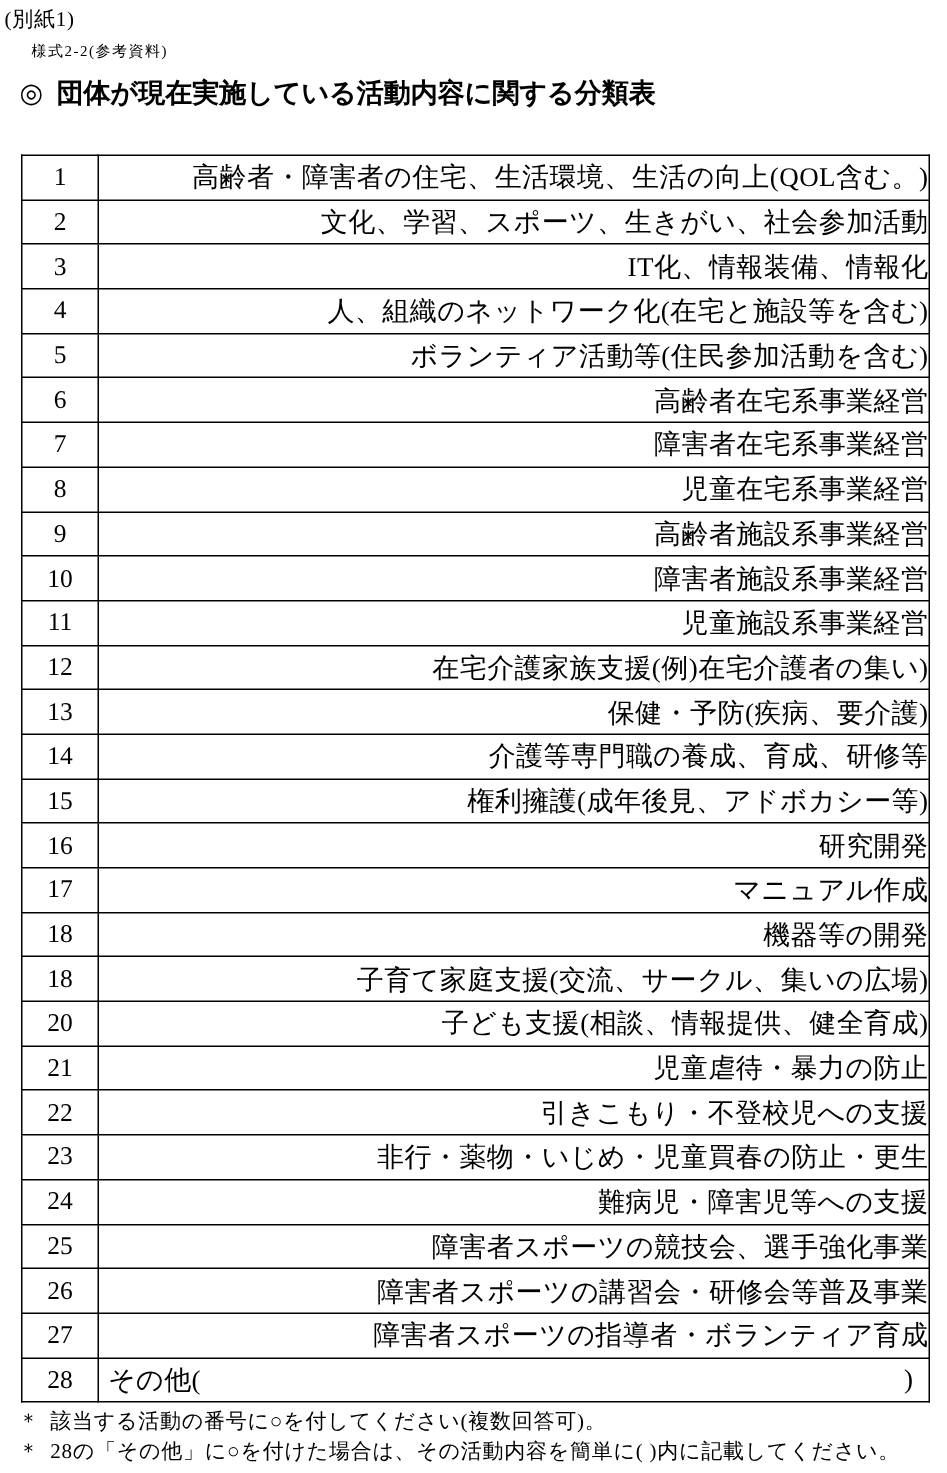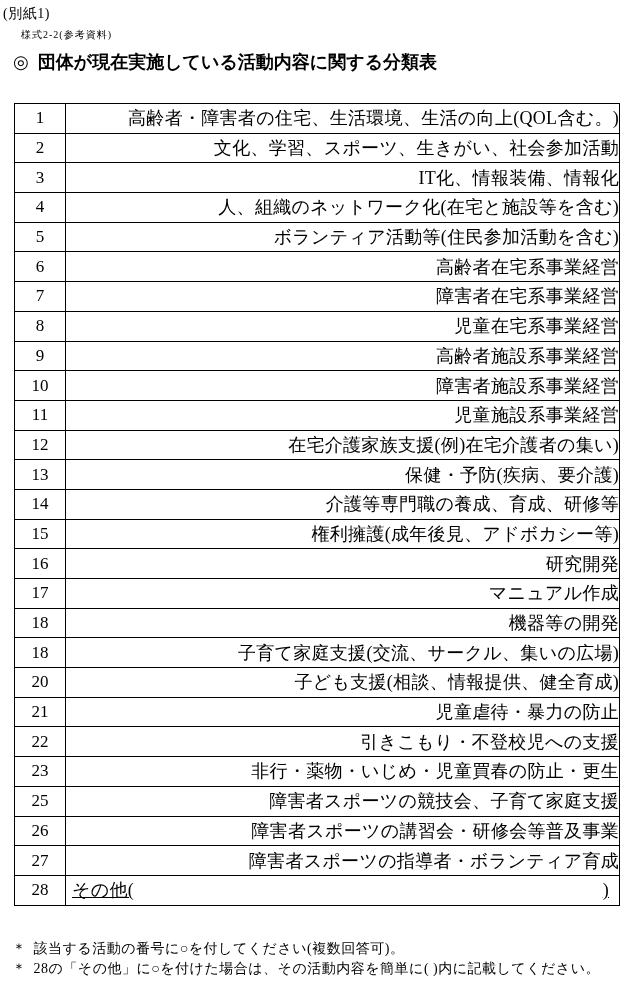--- a/index.html
+++ b/index.html
@@ -37,21 +37,21 @@
     font-size:18px;
     overflow:hidden; white-space:nowrap;
     vertical-align:middle;
   }
   .classification td.num {
     width:51px; text-align:center; font-size:17px;
   }
   .classification td.act {
     padding-left:6px; letter-spacing:0.3px;text-align:right;
   }
-  .act-flex { display:flex; align-items:center; width:100%;text-decoration:underline; }
+  .act-flex { display:flex; align-items:center; width:100%; }
   .act-flex .spacer { flex:1 1 auto; }
   .act-flex .close { padding-right:10px; }
 
   .footnotes {
     position:absolute; top:939px; left:12px; width:615px;
   }
   .footnote {
     display:flex; gap:7px;
     font-size:14px; line-height:20px; letter-spacing:0.5px;
     white-space:nowrap;
@@ -160,22 +160,26 @@
         </tr>
         <tr>
           <td class="num">22</td>
           <td class="act">引きこもり・不登校児への支援</td>
         </tr>
         <tr>
           <td class="num">23</td>
           <td class="act">非行・薬物・いじめ・児童買春の防止・更生</td>
         </tr>
         <tr>
+          <td class="num">24</td>
+          <td class="act">難病児・障害児等への支援</td>
+        </tr>
+        <tr>
           <td class="num">25</td>
-          <td class="act">障害者スポーツの競技会、子育て家庭支援</td>
+          <td class="act">障害者スポーツの競技会、選手強化事業</td>
         </tr>
         <tr>
           <td class="num">26</td>
           <td class="act">障害者スポーツの講習会・研修会等普及事業</td>
         </tr>
         <tr>
           <td class="num">27</td>
           <td class="act">障害者スポーツの指導者・ボランティア育成</td>
         </tr>
         <tr>

